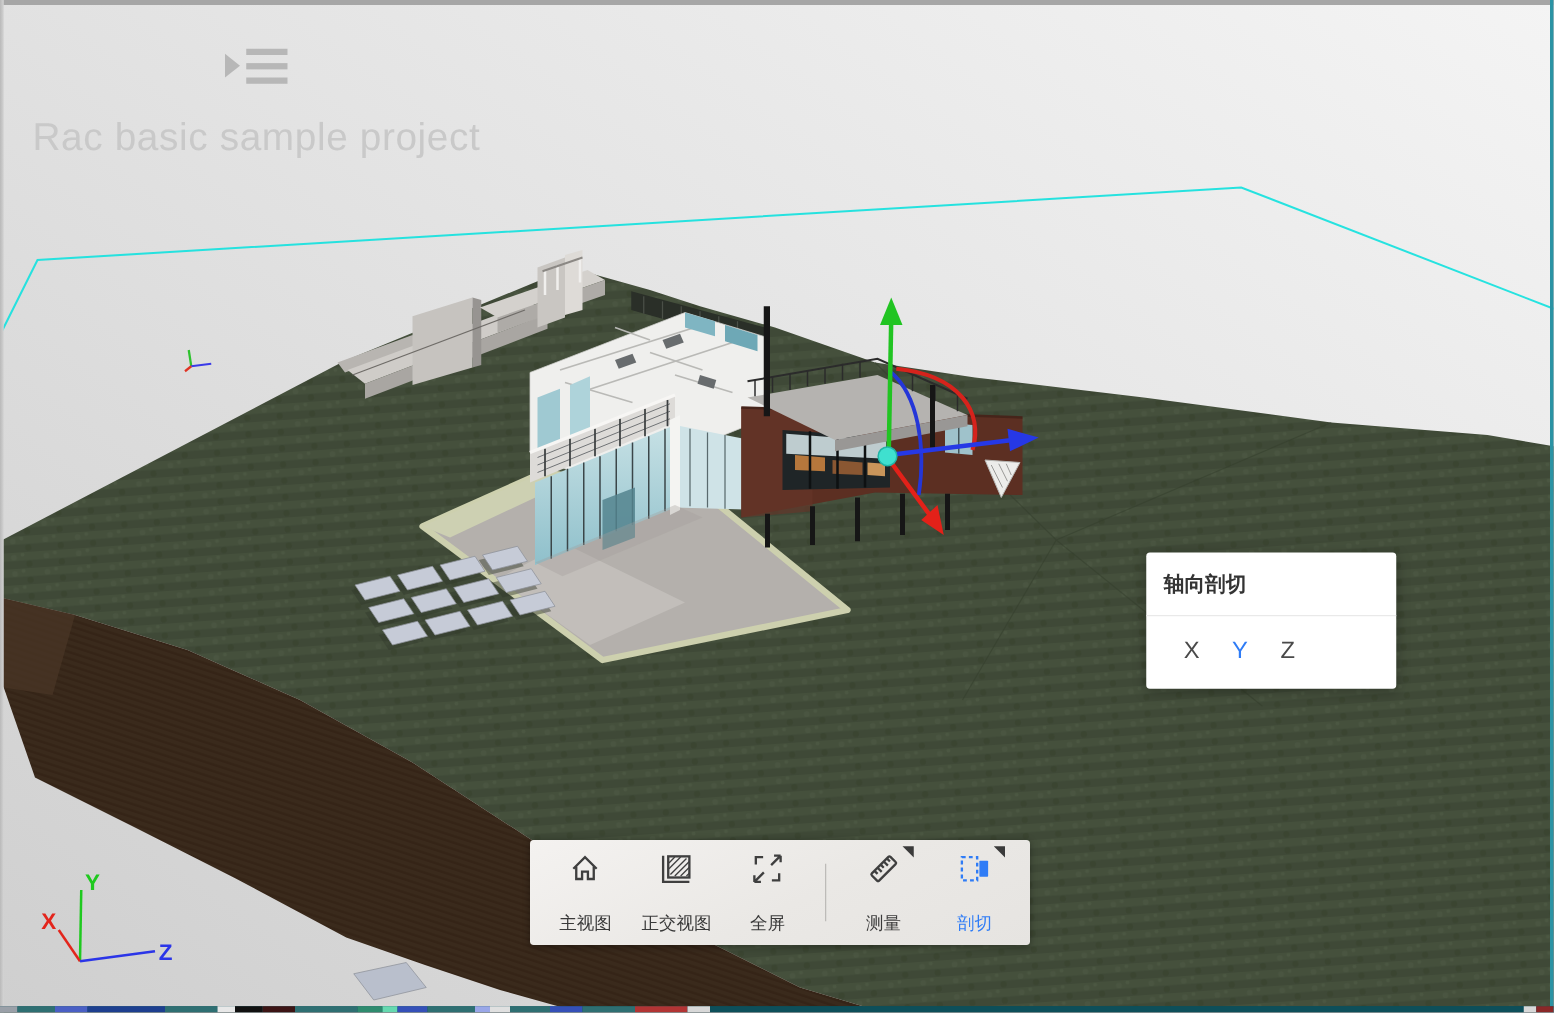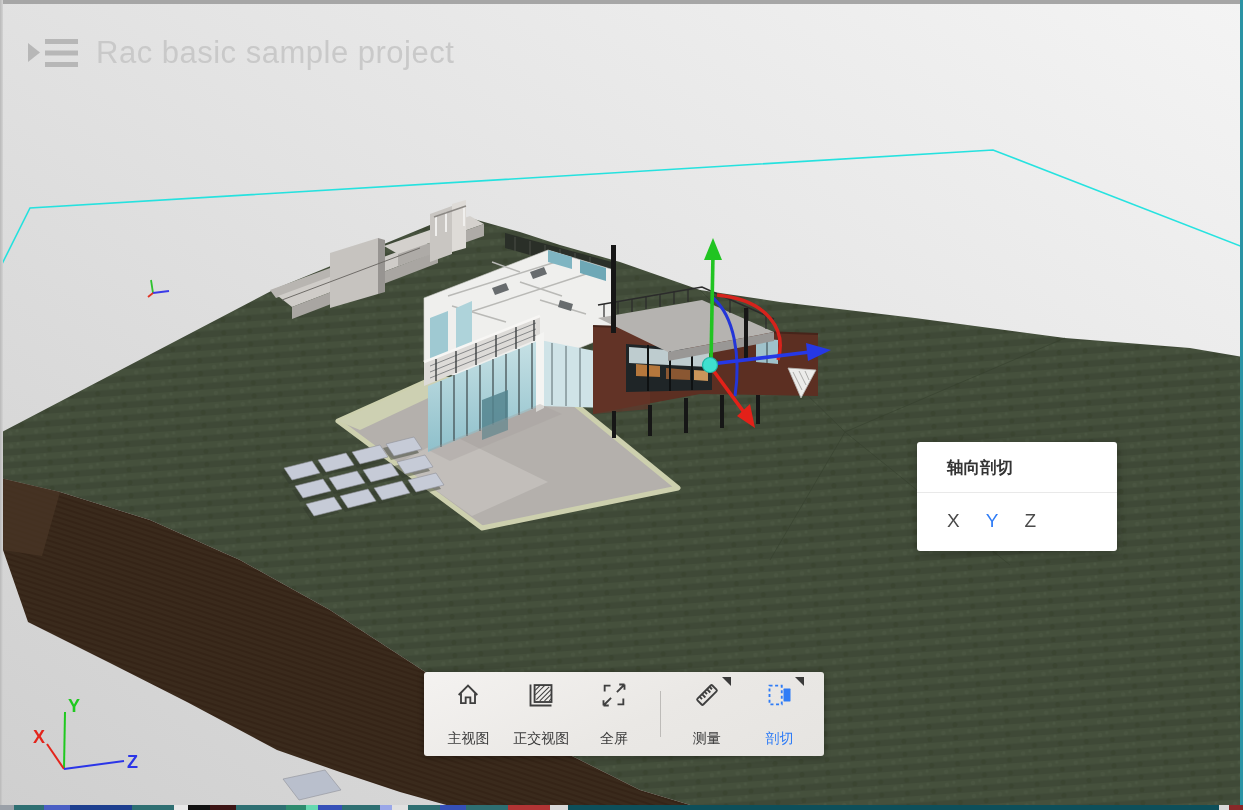--- a/index.html
+++ b/index.html
@@ -11,26 +11,26 @@
   }
   
   .chrome-top{position:absolute;top:0;left:0;width:100%;height:4px;background:#a6a6a6;z-index:40;}
   .chrome-left{position:absolute;top:0;left:0;width:3px;height:100%;background:linear-gradient(90deg,#b9b9b9,#d3d3d3);z-index:40;}
   .chrome-right{position:absolute;top:0;right:0;width:3px;height:100%;background:#2a93a4;z-index:40;}
   .bottom-strip{position:absolute;bottom:0;left:0;width:100%;height:5px;display:flex;background:#0d4f5a;z-index:41;}
   .bottom-strip div{height:100%;}
   
   .scene{position:absolute;inset:0;z-index:1;}
   
-  .titlebar{position:absolute;top:30px;left:26px;display:flex;align-items:center;gap:16px;z-index:30;}
+  .titlebar{position:absolute;top:30px;left:26px;display:flex;align-items:center;gap:16px;z-index:30;flex-direction:column;}
   .title-text{font-size:31px;color:#c9c9c9;font-weight:400;letter-spacing:.5px;}
   
   .sec-panel{position:absolute;left:917px;top:442px;width:200px;background:#fff;border-radius:3px;
     box-shadow:0 2px 10px rgba(0,0,0,.28);z-index:30;}
-  .sec-panel .hd{padding:15px 30px 13px;font-size:16.5px;font-weight:bold;color:#333;}
+  .sec-panel .hd{padding:15px 14px 13px;font-size:16.5px;font-weight:bold;color:#333;}
   .sec-panel .dv{height:1px;background:#e9e9e9;}
   .sec-panel .axes{padding:17px 30px 19px;display:flex;gap:26px;font-size:19px;color:#4a4a4a;}
   .sec-panel .axis{cursor:pointer;}
   .sec-panel .axis.active{color:var(--accent);}
   
   .toolbar{position:absolute;left:424px;top:672px;width:400px;height:84px;border-radius:3px;
     background:linear-gradient(155deg,#f4f2f0 0%,#eae8e5 55%,#e6e4e1 100%);
     box-shadow:0 1px 6px rgba(0,0,0,.35);display:flex;align-items:center;justify-content:space-around;
     padding:0 8px;box-sizing:border-box;z-index:30;}
   .tb-item{display:flex;flex-direction:column;align-items:center;gap:21px;position:relative;cursor:pointer;min-width:58px;}

